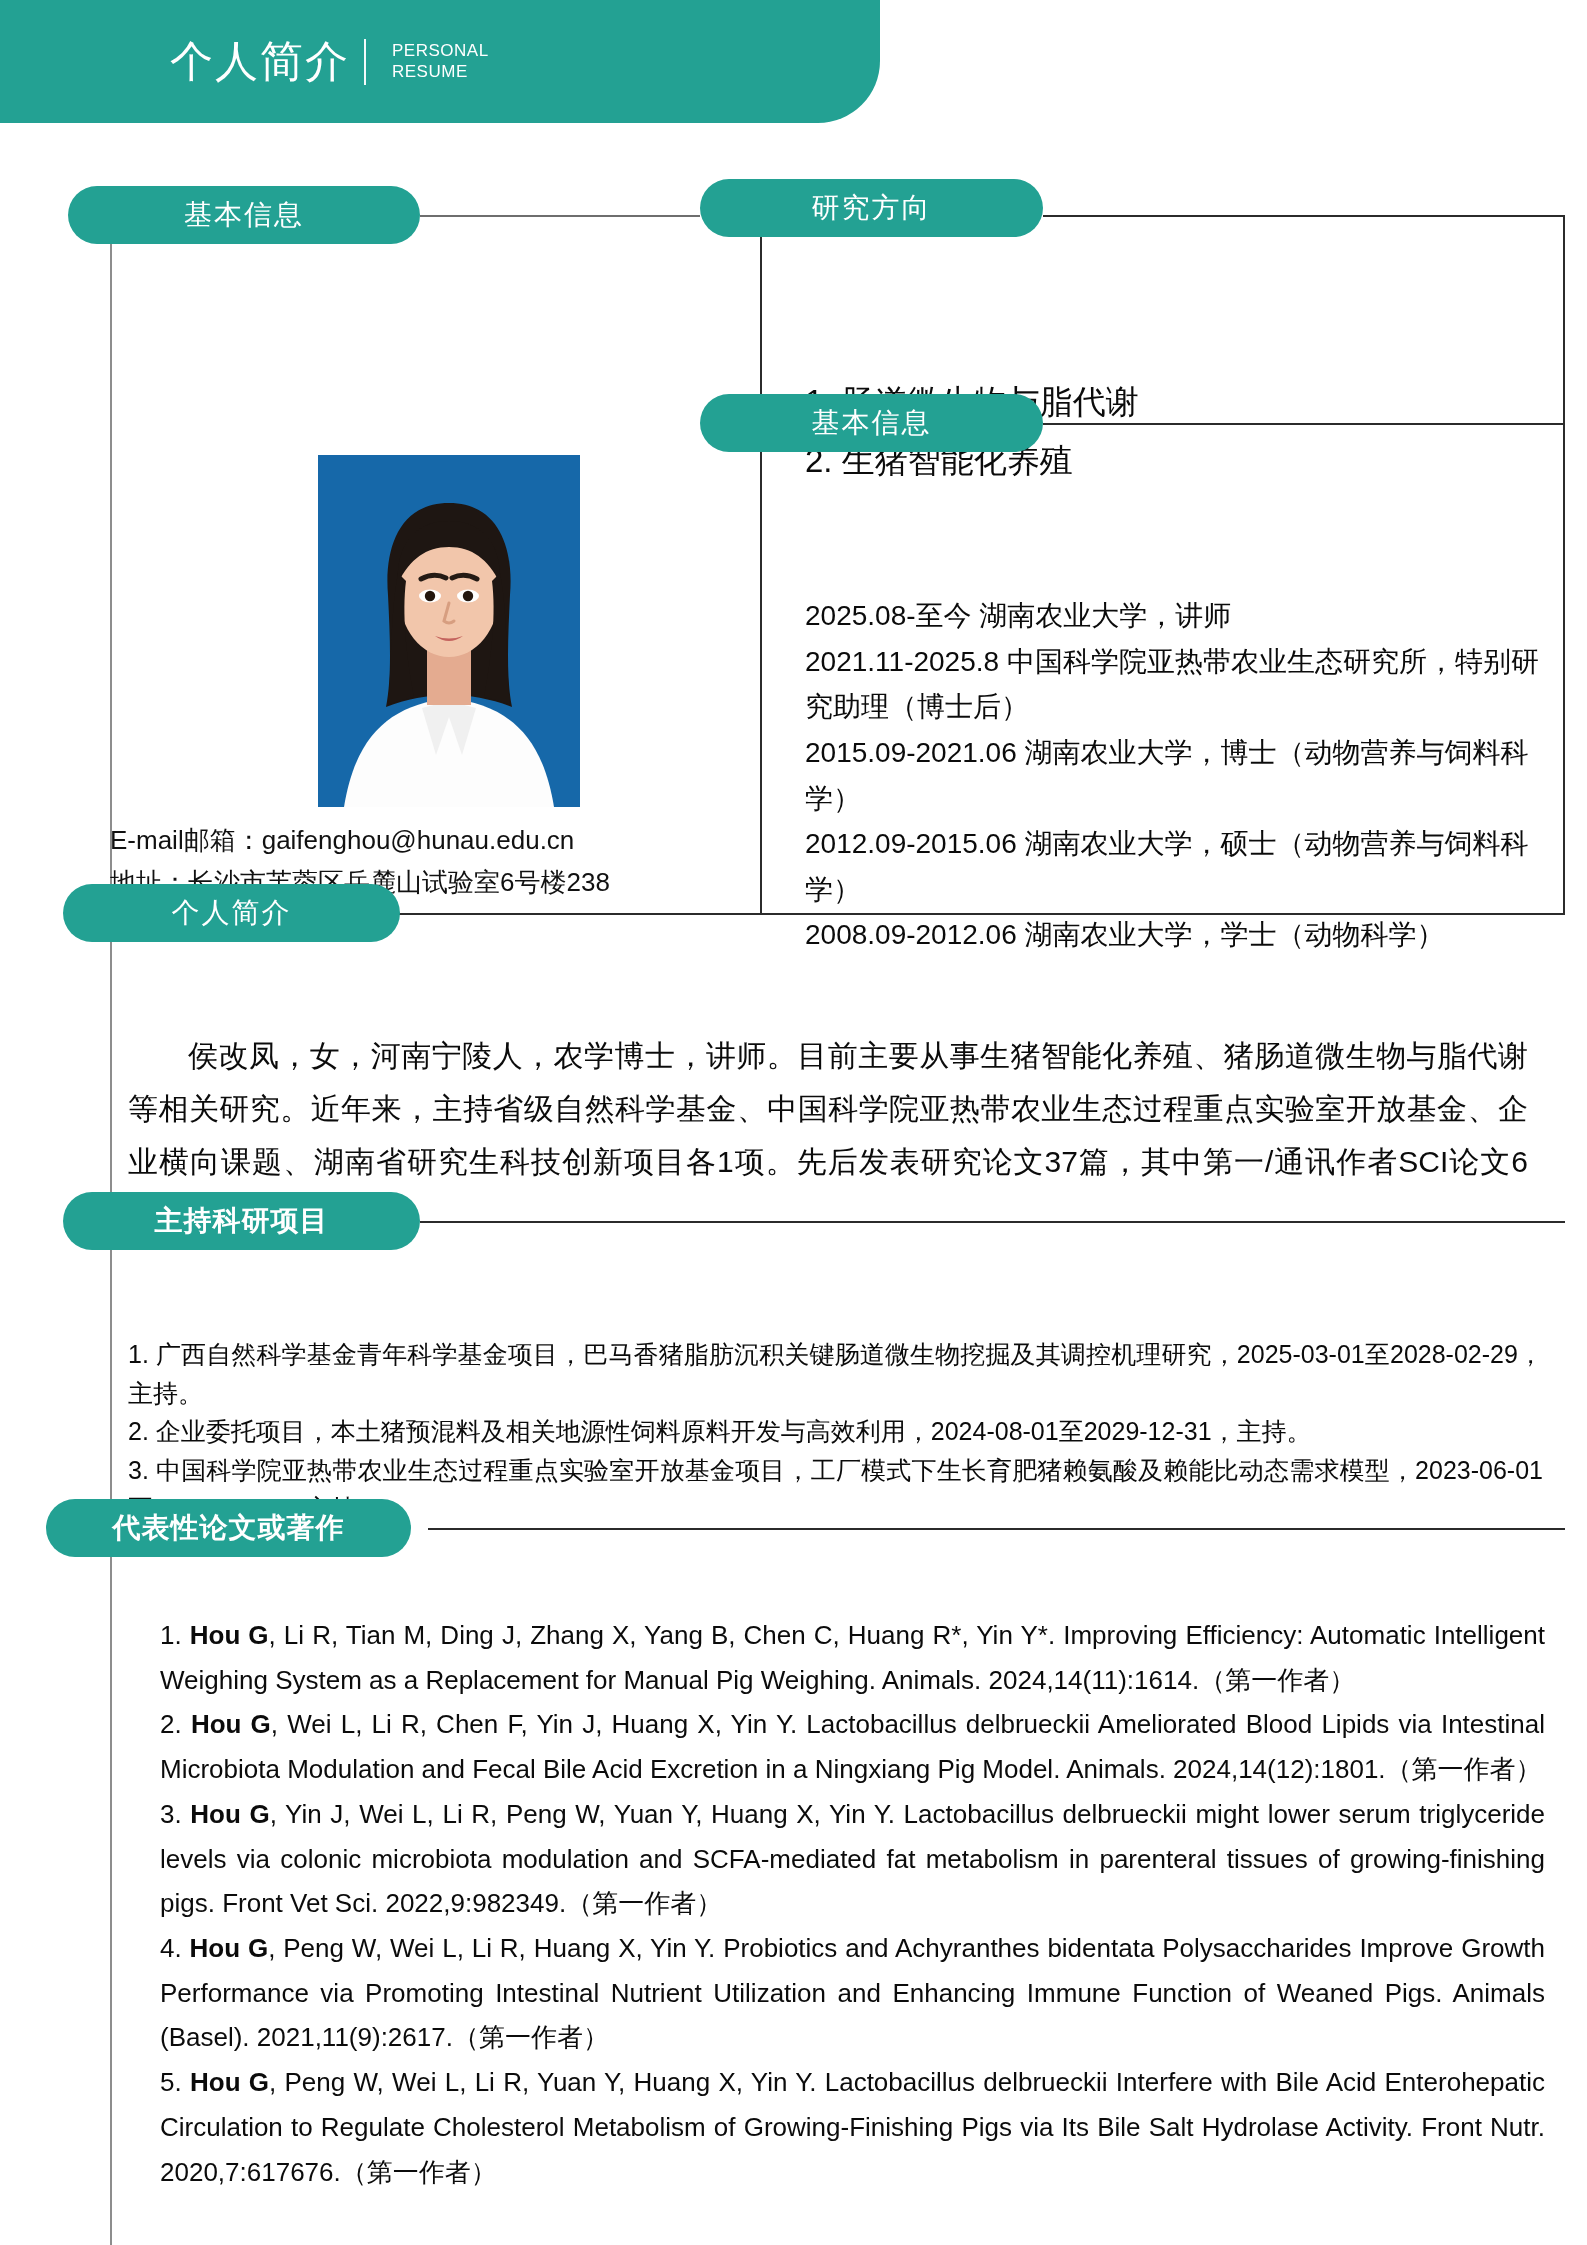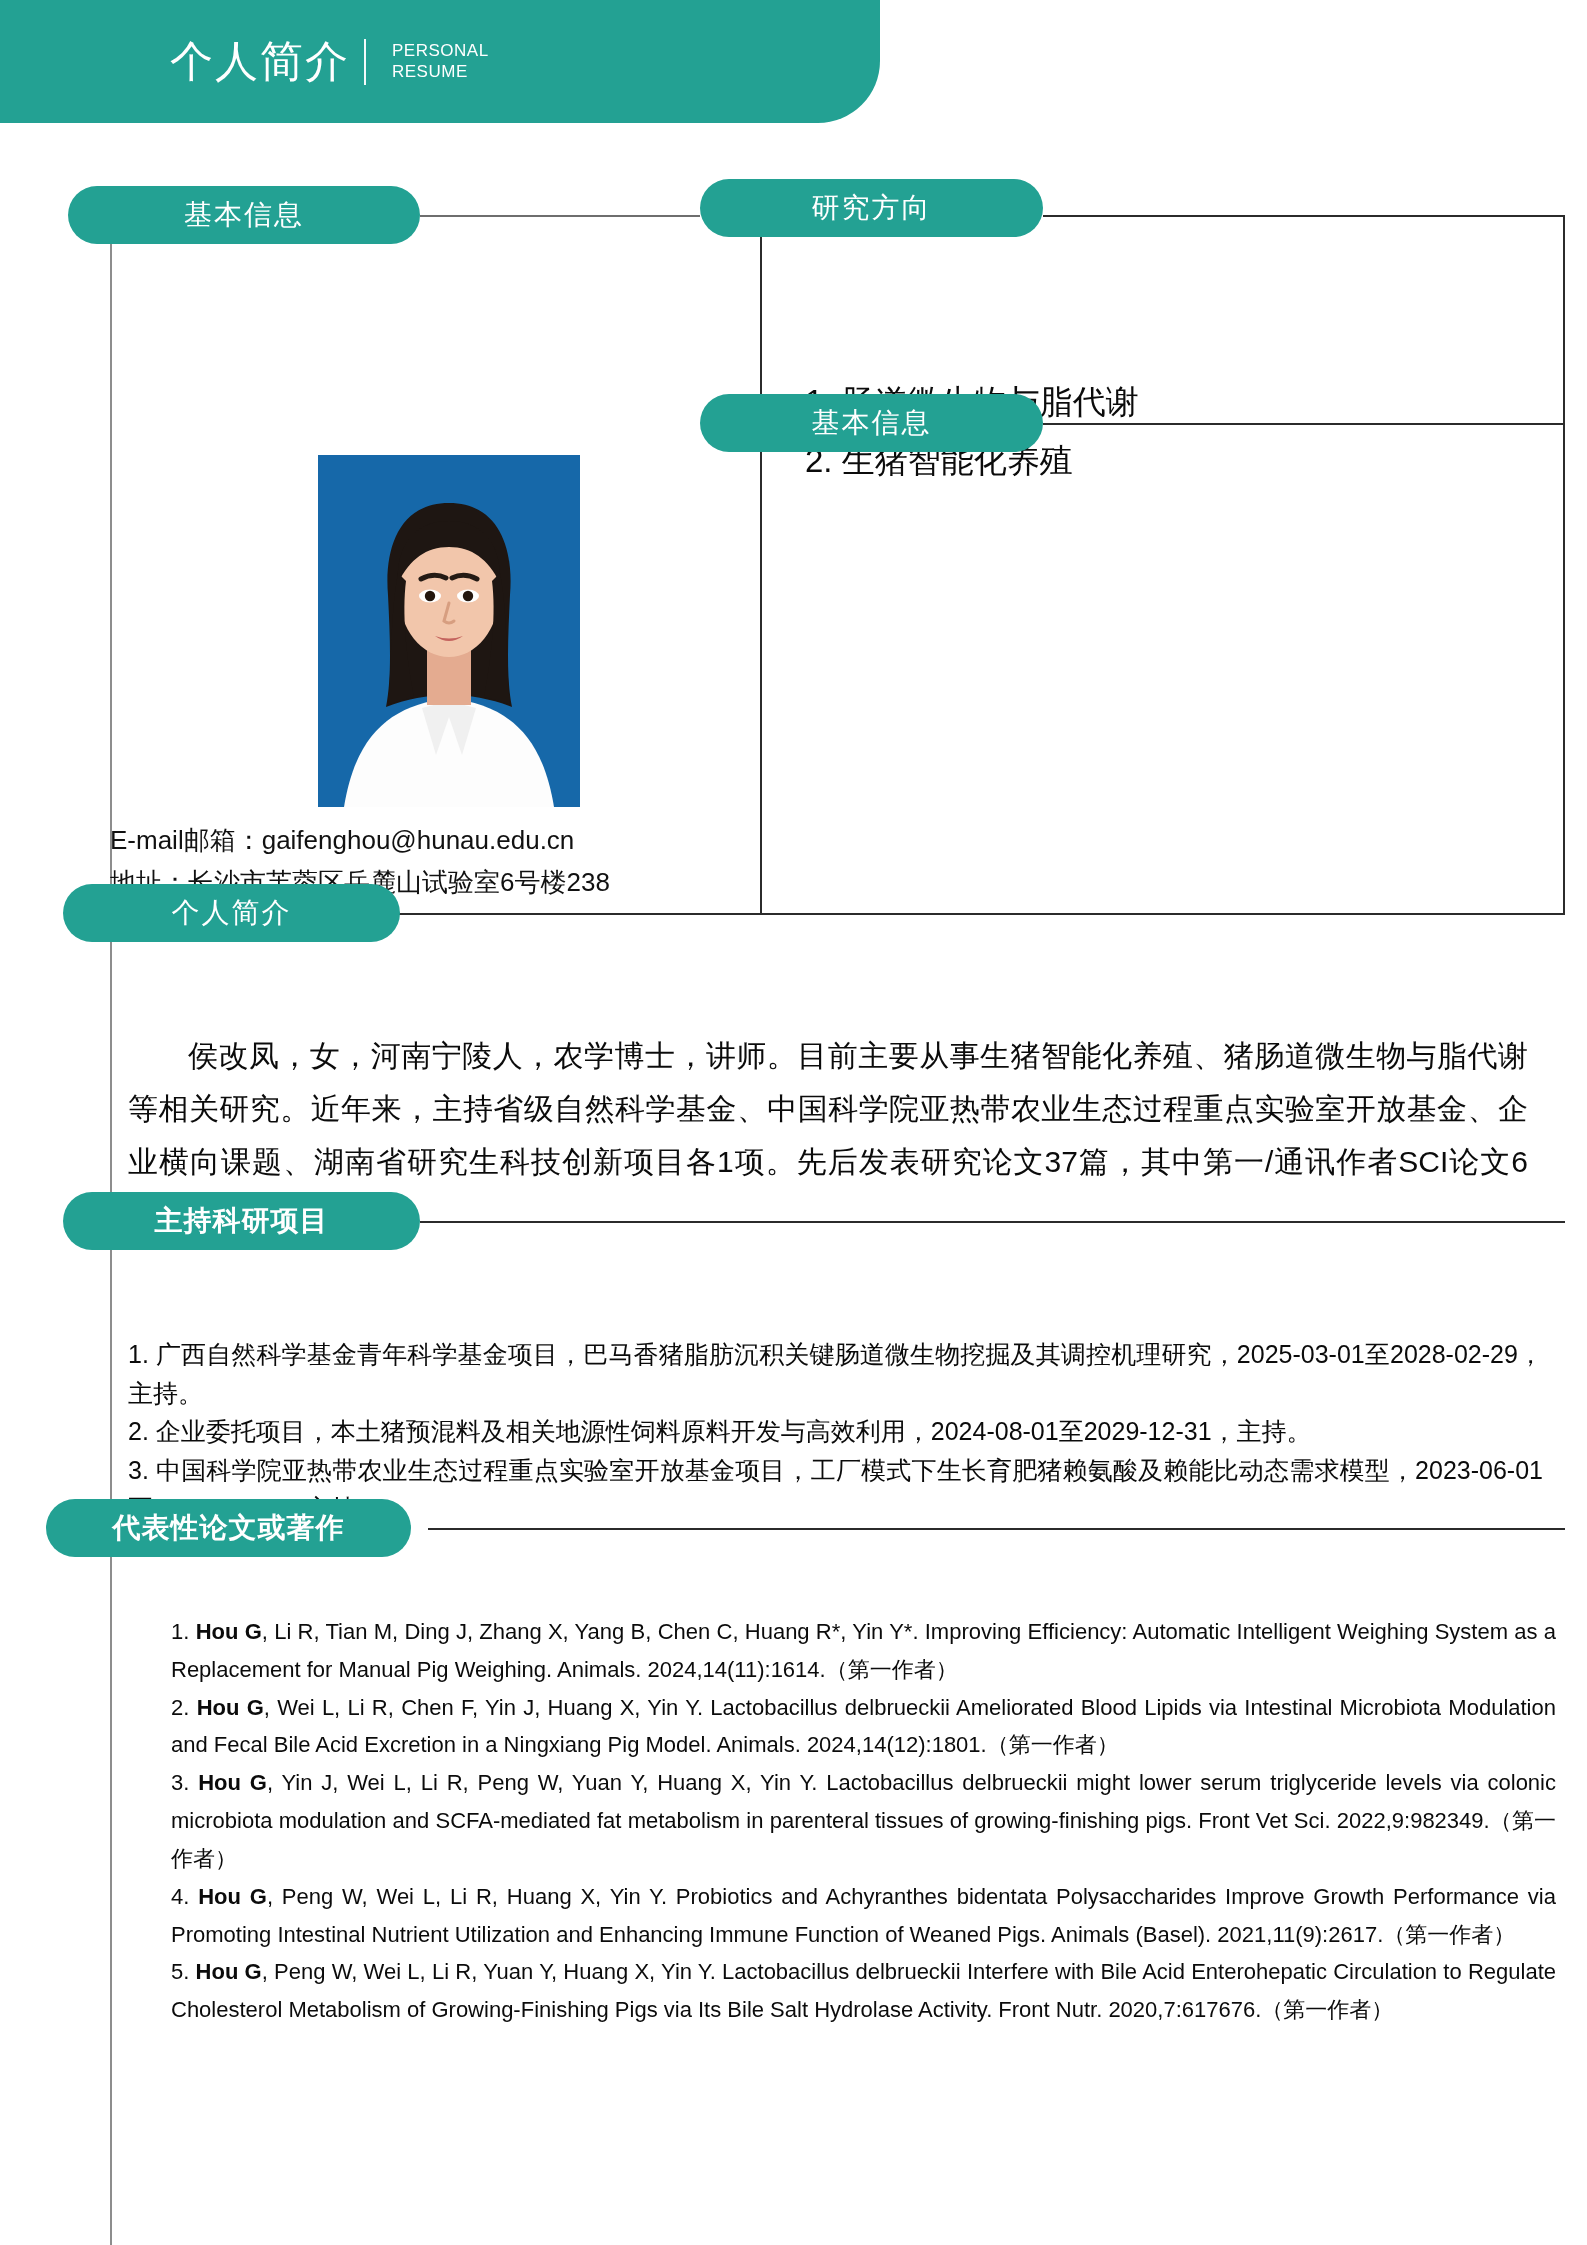--- a/index.html
+++ b/index.html
@@ -161,25 +161,24 @@
     text-align: justify;
     color: #0b0b0b;
   }
   .projects p { margin: 0; }
 
   .pubs {
     position: absolute;
     left: 160px;
     top: 1490px;
     width: 1385px;
-    font-size: 22px;
+    font-size: 26px;
     line-height: 1.72;
     text-align: justify;
     color: #0b0b0b;
-    margin-left: 11px;
   }
   .pubs p { margin: 0; }
   .pubs b { font-weight: bold; }
 </style>
 </head>
 <body>
 
 <div class="banner">
   <div class="banner-inner">
     <span class="banner-cn">个人简介</span>
@@ -254,20 +253,27 @@
   <div class="contact">
     <div>E-mail邮箱：gaifenghou@hunau.edu.cn</div>
     <div>地址：长沙市芙蓉区岳麓山试验室6号楼238</div>
   </div>
 
   <div class="research-list">
     <div>1. 肠道微生物与脂代谢</div>
     <div>2. 生猪智能化养殖</div>
   </div>
 
+  <div class="edu-list">
+    <div>2025.08-至今 湖南农业大学，讲师</div>
+    <div>2021.11-2025.8 中国科学院亚热带农业生态研究所，特别研究助理（博士后）</div>
+    <div>2015.09-2021.06 湖南农业大学，博士（动物营养与饲料科学）</div>
+    <div>2012.09-2015.06 湖南农业大学，硕士（动物营养与饲料科学）</div>
+    <div>2008.09-2012.06 湖南农业大学，学士（动物科学）</div>
+  </div>
 
   <div class="hrule dark" style="left:400px; top:790px; width:1165px;"></div>
   <div class="pill" style="left:63px; top:761px; width:337px;">
     <span>个人简介</span>
   </div>
   <div class="vrule" style="left:110px; top:790px; height:300px;"></div>
 
   <div class="intro">侯改凤，女，河南宁陵人，农学博士，讲师。目前主要从事生猪智能化养殖、猪肠道微生物与脂代谢等相关研究。近年来，主持省级自然科学基金、中国科学院亚热带农业生态过程重点实验室开放基金、企业横向课题、湖南省研究生科技创新项目各1项。先后发表研究论文37篇，其中第一/通讯作者SCI论文6篇、CSCD论文2篇。</div>
 
   <div class="hrule dark" style="left:420px; top:1098px; width:1145px;"></div>

